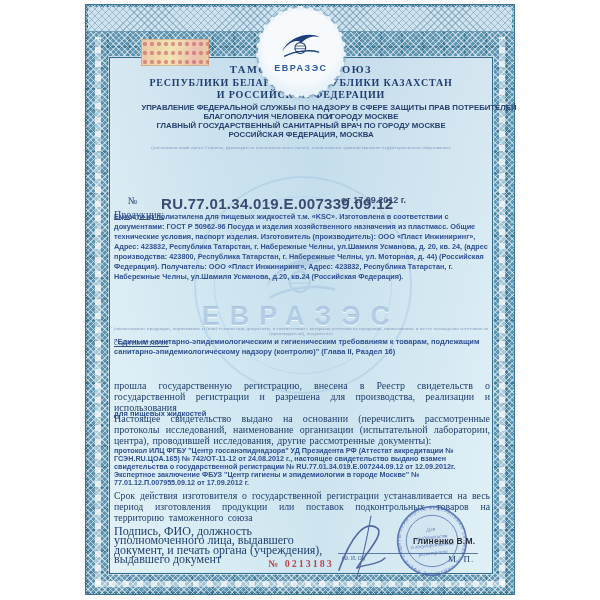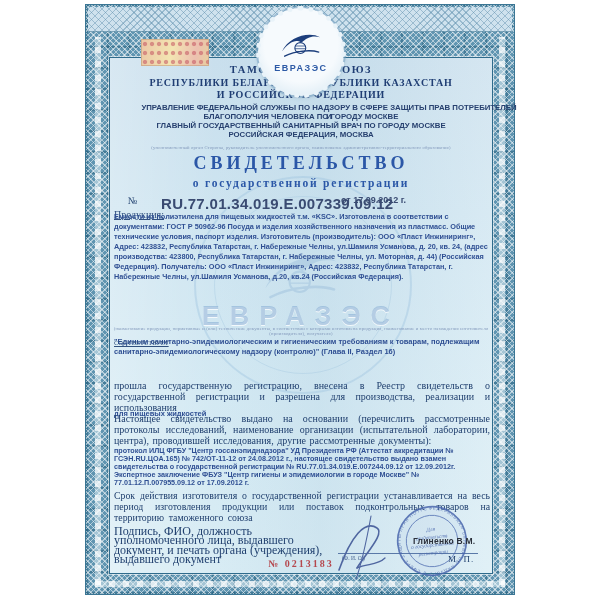--- a/index.html
+++ b/index.html
@@ -114,22 +114,20 @@
 
       <div class="abs center hdr-serif1" style="top:6px;">ТАМОЖЕННЫЙ СОЮЗ</div>
       <div class="abs center hdr-serif2" style="top:19px;">РЕСПУБЛИКИ БЕЛАРУСЬ, РЕСПУБЛИКИ КАЗАХСТАН</div>
       <div class="abs center hdr-serif2" style="top:31px;">И РОССИЙСКОЙ ФЕДЕРАЦИИ</div>
       <div class="abs center hdr-sans" style="top:45px;padding-left:28px;">УПРАВЛЕНИЕ ФЕДЕРАЛЬНОЙ СЛУЖБЫ ПО НАДЗОРУ В СФЕРЕ ЗАЩИТЫ ПРАВ ПОТРЕБИТЕЛЕЙ И</div>
       <div class="abs center hdr-sans" style="top:54px;">БЛАГОПОЛУЧИЯ ЧЕЛОВЕКА ПО ГОРОДУ МОСКВЕ</div>
       <div class="abs center hdr-sans" style="top:63px;">ГЛАВНЫЙ ГОСУДАРСТВЕННЫЙ САНИТАРНЫЙ ВРАЧ ПО ГОРОДУ МОСКВЕ</div>
       <div class="abs center hdr-sans" style="top:72px;">РОССИЙСКАЯ ФЕДЕРАЦИЯ, МОСКВА</div>
       <div class="abs center tiny-caption" style="top:87px;">(уполномоченный орган Стороны, руководитель уполномоченного органа, наименование административно-территориального образования)</div>
 
-      <div class="abs center title" style="top:95px;">СВИДЕТЕЛЬСТВО</div>
-      <div class="abs center subtitle" style="top:119px;">о государственной регистрации</div>
 
       <div class="abs serifTxt" style="top:137px;left:18px;font-size:10px;">№</div>
       <div class="abs sansTxt" style="top:137px;left:34px;font-size:15px;letter-spacing:.3px;color:#3a4b72;padding-left:17px;">RU.77.01.34.019.Е.007339.09.12</div>
       <div class="abs sansTxt" style="top:137px;left:231px;font-size:9px;color:#3a4b72;">от  17.09.2012 г.</div>
 
       <div class="abs form-label" style="top:151px;left:4px;">Продукция:</div>
       <div class="abs sansTxt body-sans" style="top:154px;left:4px;width:376px;">Емкости из полиэтилена для пищевых жидкостей т.м. «KSC». Изготовлена в соответствии с документами: ГОСТ Р 50962-96 Посуда и изделия хозяйственного назначения из пластмасс. Общие технические условия, паспорт изделия. Изготовитель (производитель): ООО «Пласт Инжиниринг», Адрес: 423832, Республика Татарстан, г. Набережные Челны, ул.Шамиля Усманова, д. 20, кв. 24, (адрес производства: 423800, Республика Татарстан, г. Набережные Челны, ул. Моторная, д. 44) (Российская Федерация). Получатель: ООО «Пласт Инжиниринг», Адрес: 423832, Республика Татарстан, г. Набережные Челны, ул.Шамиля Усманова, д.20, кв.24 (Российская Федерация).</div>
 
       <div class="abs center tiny-caption" style="top:268px;">(наименование продукции, нормативные и (или) технические документы, в соответствии с которыми изготовлена продукция, наименование и место нахождения изготовителя (производителя), получателя)</div>
 

